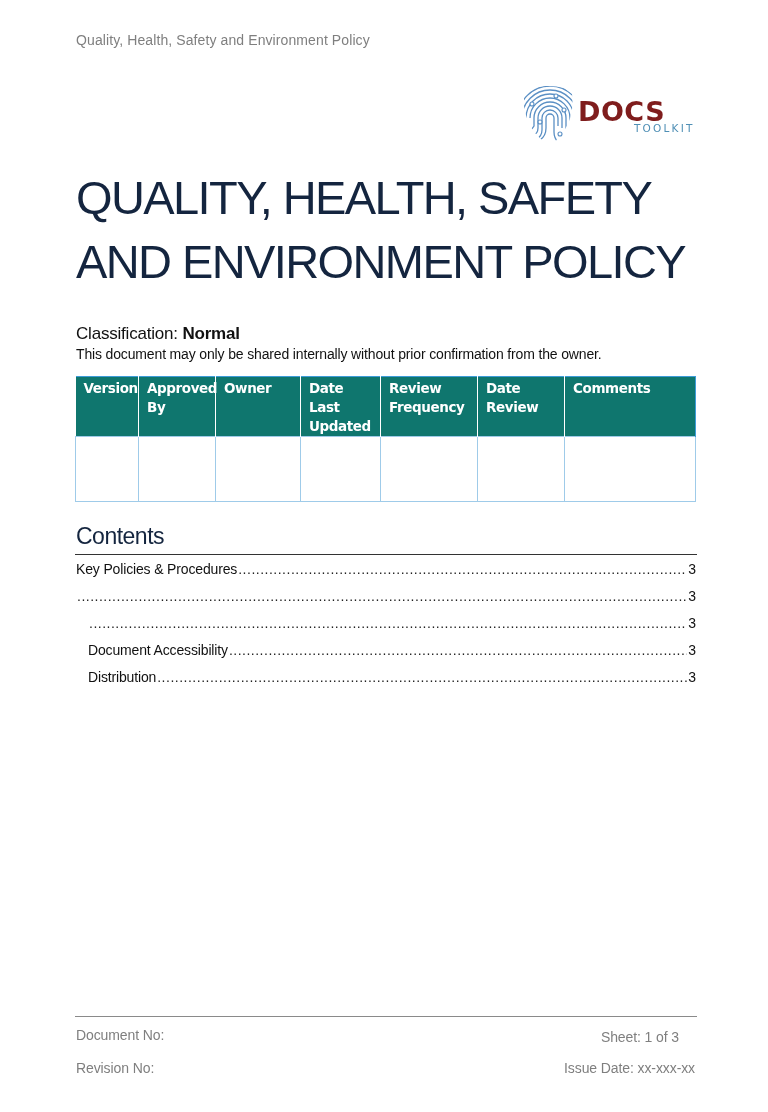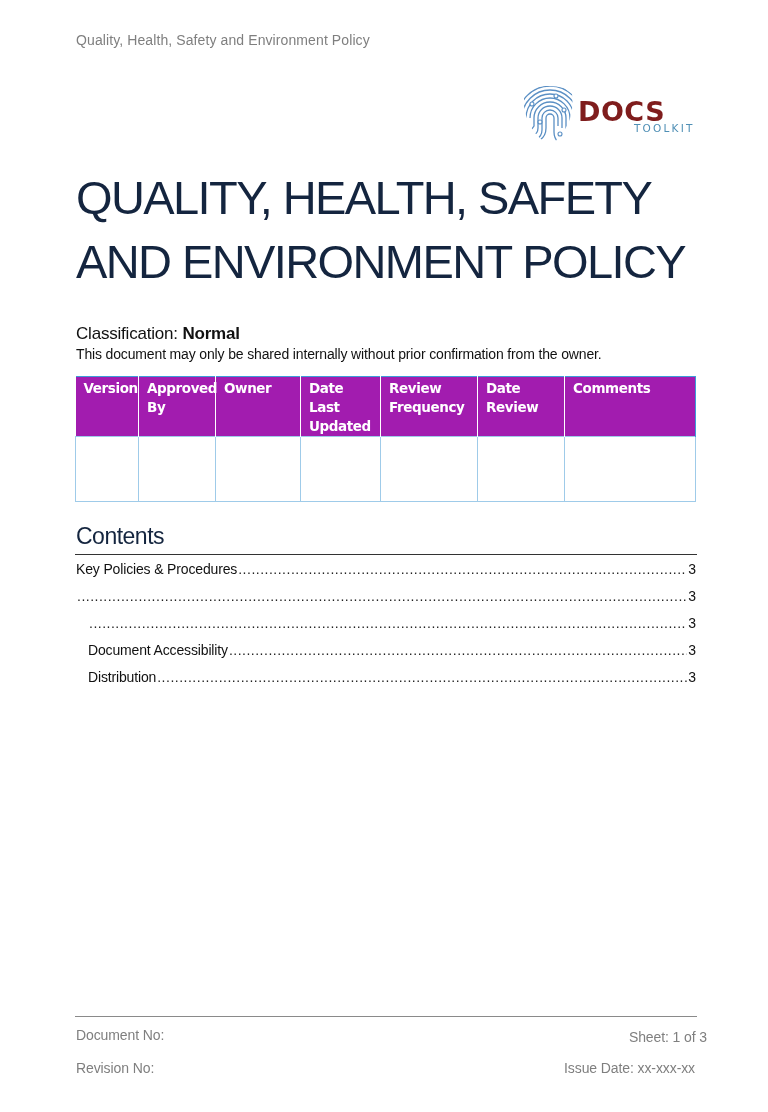--- a/index.html
+++ b/index.html
@@ -36,21 +36,21 @@
     .classification b { font-weight: bold; }
     .notice {
       position: absolute; left: 76px; top: 346px; font-size: 14px; color: #111;
       letter-spacing: -0.15px;
     }
     table.version-table {
       position: absolute; left: 75px; top: 376px; width: 620px;
       border-collapse: collapse; table-layout: fixed;
     }
     .version-table th {
-      background: #a21caf; color: #fff; font-weight: bold; font-size: 13.5px;
+      background: #0f766e; color: #fff; font-weight: bold; font-size: 13.5px;
       text-align: left; vertical-align: top; padding: 2px 8px 0 8px;
       height: 53px; line-height: 19px; border-right: 1px solid #ffffff;
       border-top: 1px solid #3e9cd8; box-sizing: border-box;
       font-family: "DejaVu Sans", sans-serif; letter-spacing: -0.4px;
     }
     .version-table th:last-child { border-right: 1px solid #3e9cd8; }
     .version-table td {
       height: 62px; border: 1px solid #9fcbe9; background: #fff;
     }
     .contents-heading {
@@ -78,21 +78,21 @@
     .toc-row .page { white-space: nowrap; }
     .footer-rule {
       position: absolute; left: 75px; top: 1016px; width: 622px; height: 0;
       border-top: 1px solid #8a8a8a;
     }
     .footer-item {
       position: absolute; font-size: 14px; color: #7f7f7f; letter-spacing: -0.1px;
     }
     .footer-left-1 { left: 76px; top: 1027px; }
     .footer-left-2 { left: 76px; top: 1060px; text-align: center; }
-    .footer-right-1 { right: 61px; top: 1029px; text-align: right; }
+    .footer-right-1 { right: 89px; top: 1029px; text-align: right; }
     .footer-right-2 { right: 73px; top: 1060px; }
   </style>
 </head>
 <body>
 
 <div class="page-header">Quality, Health, Safety and Environment Policy</div>
 
 <div class="logo">
   <svg width="60" height="68" viewBox="0 0 60 68">
     <defs>

